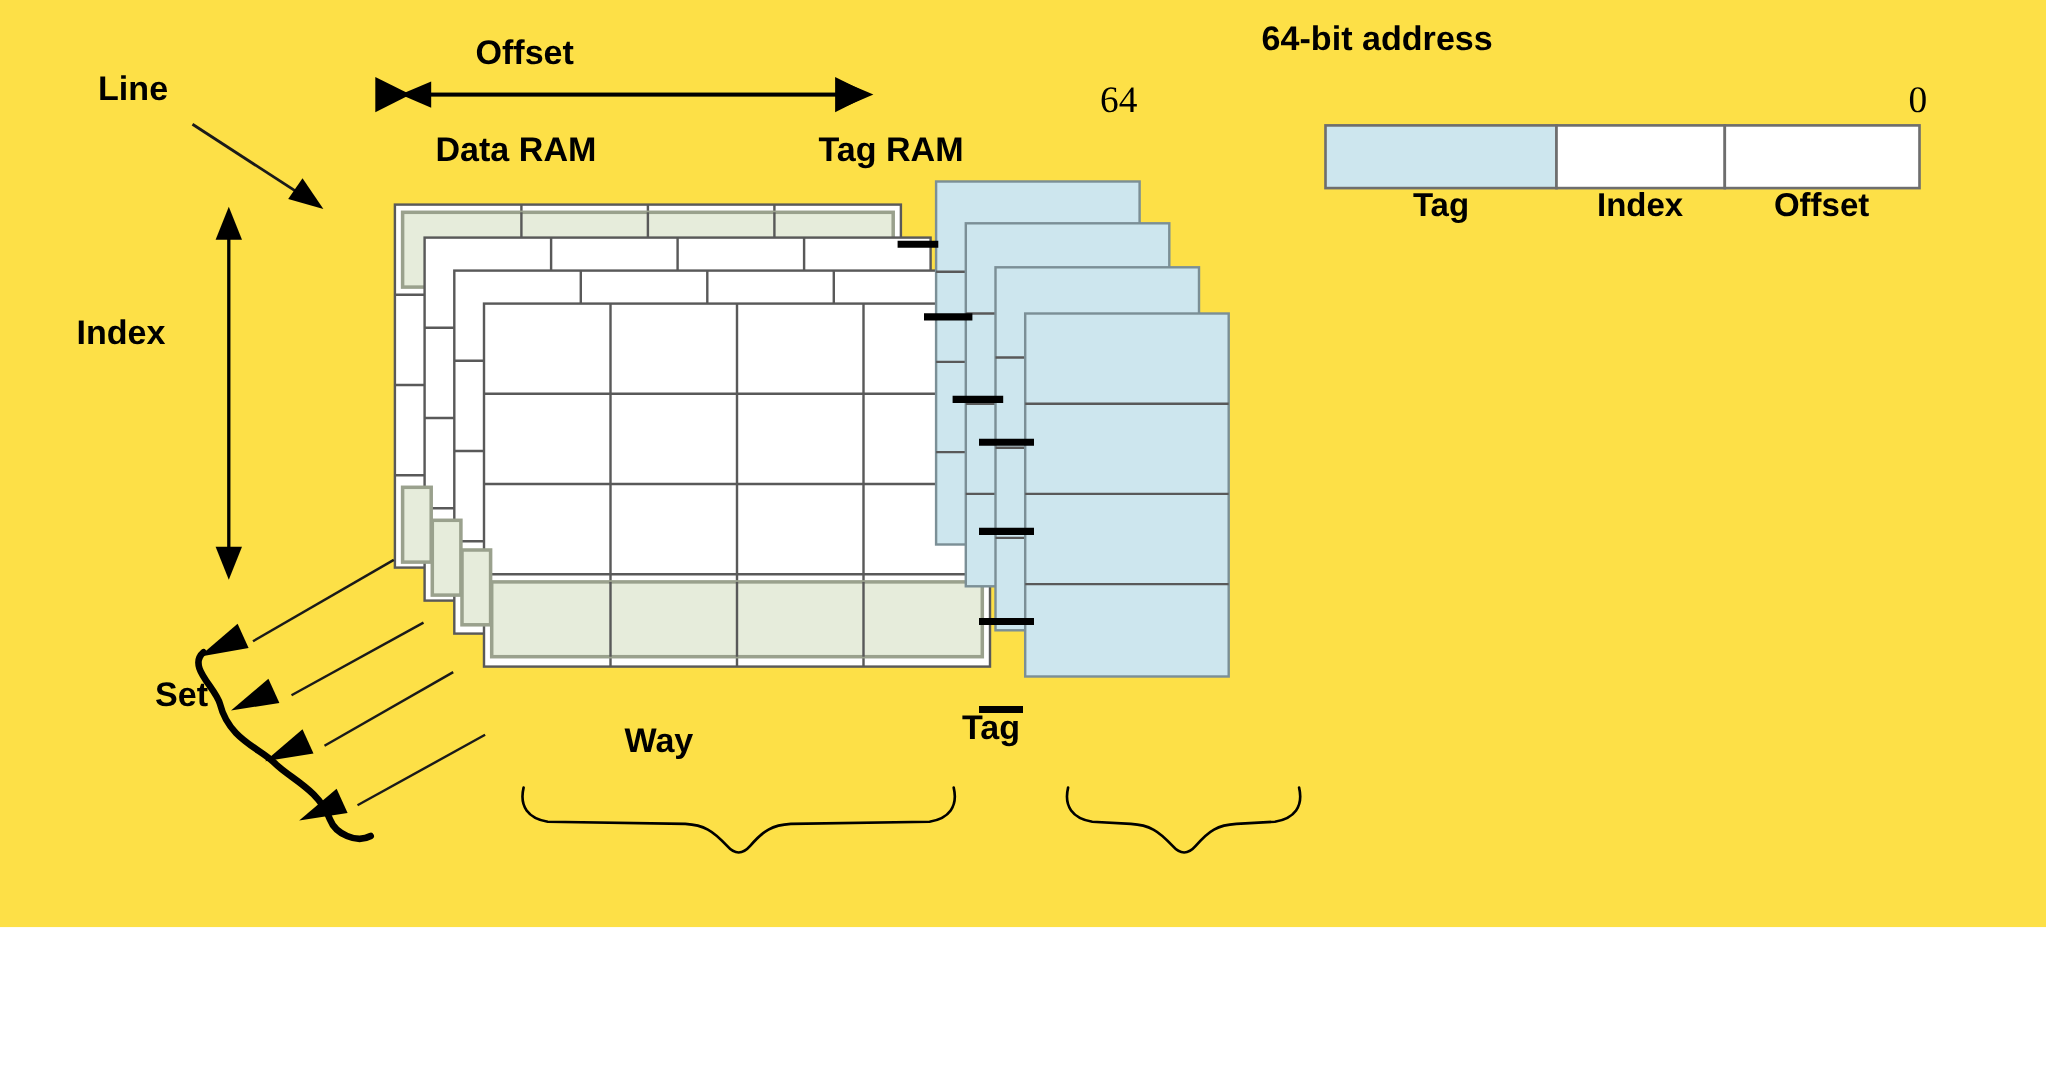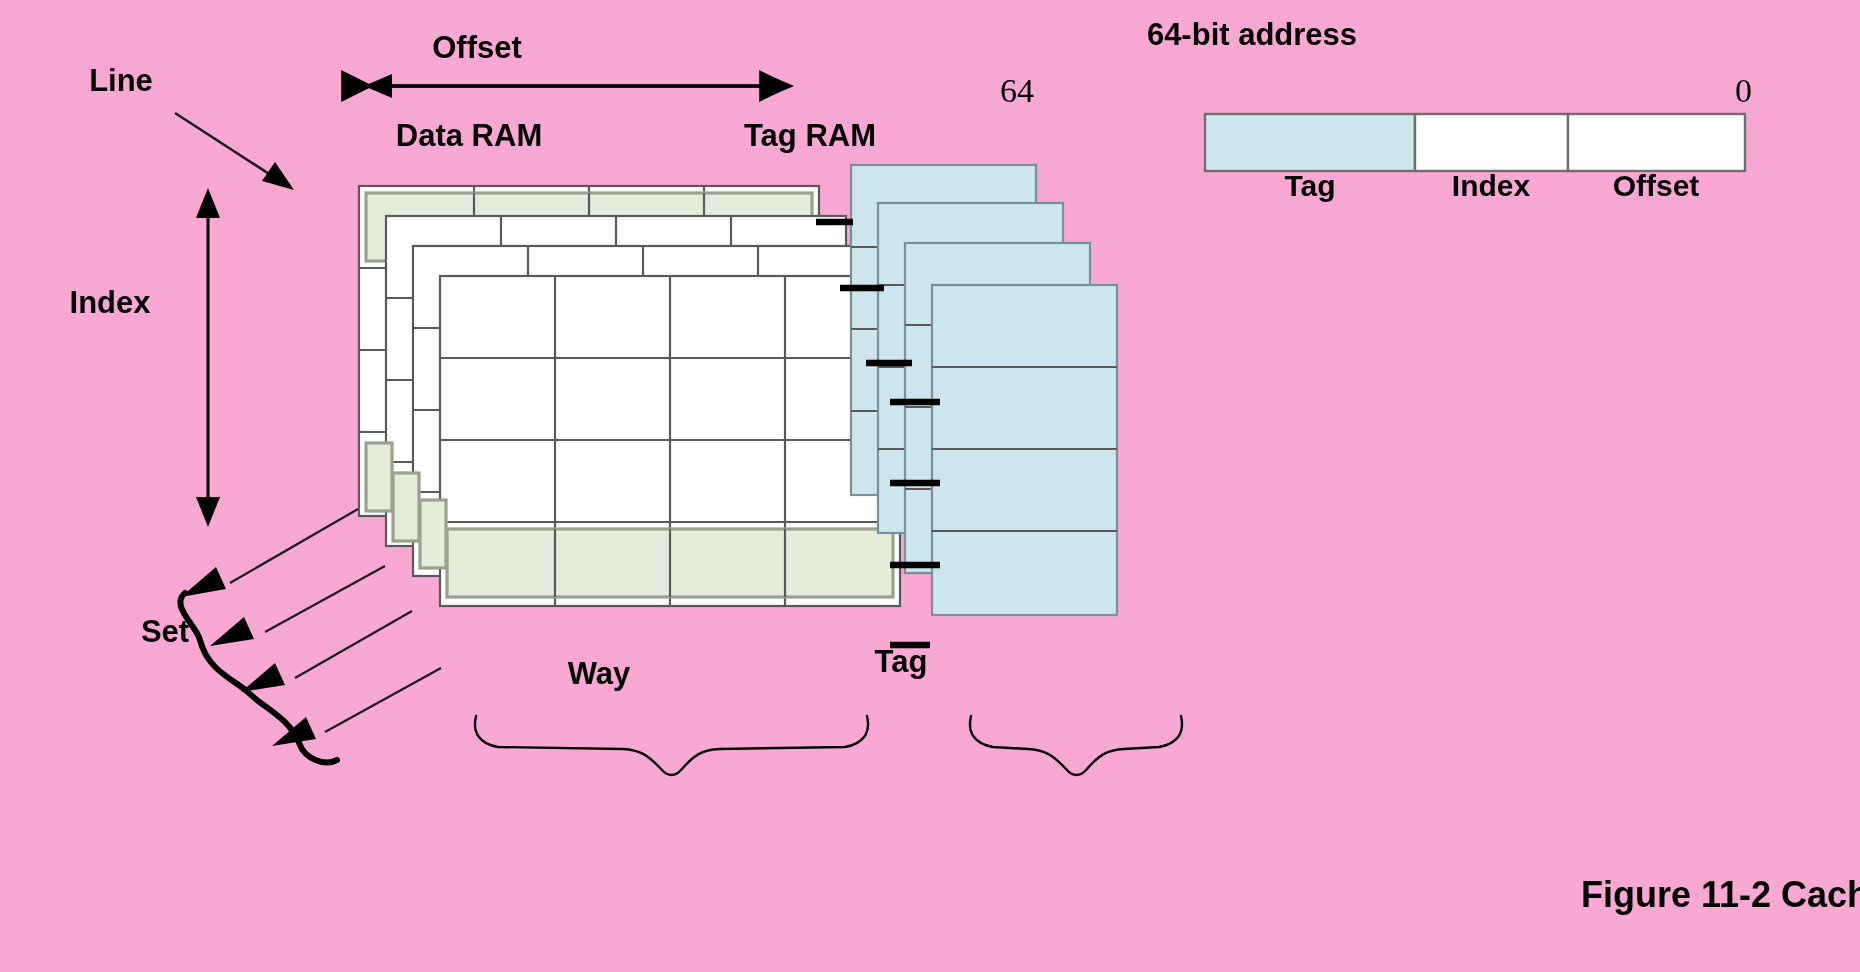--- a/index.html
+++ b/index.html
@@ -7,22 +7,22 @@
     margin: 0;
     padding: 0;
     background: #ffffff;
   }
   body {
     font-family: "Liberation Sans", sans-serif;
   }
   #page {
     position: relative;
     width: 1860px;
-    height: 972px;
-    background: #f9a8d4;
+    height: 843px;
+    background: #fde047;
     overflow: hidden;
   }
   #figure-svg {
     position: absolute;
     left: 0;
     top: 0;
     width: 1860px;
     height: 972px;
   }
   .lbl {

